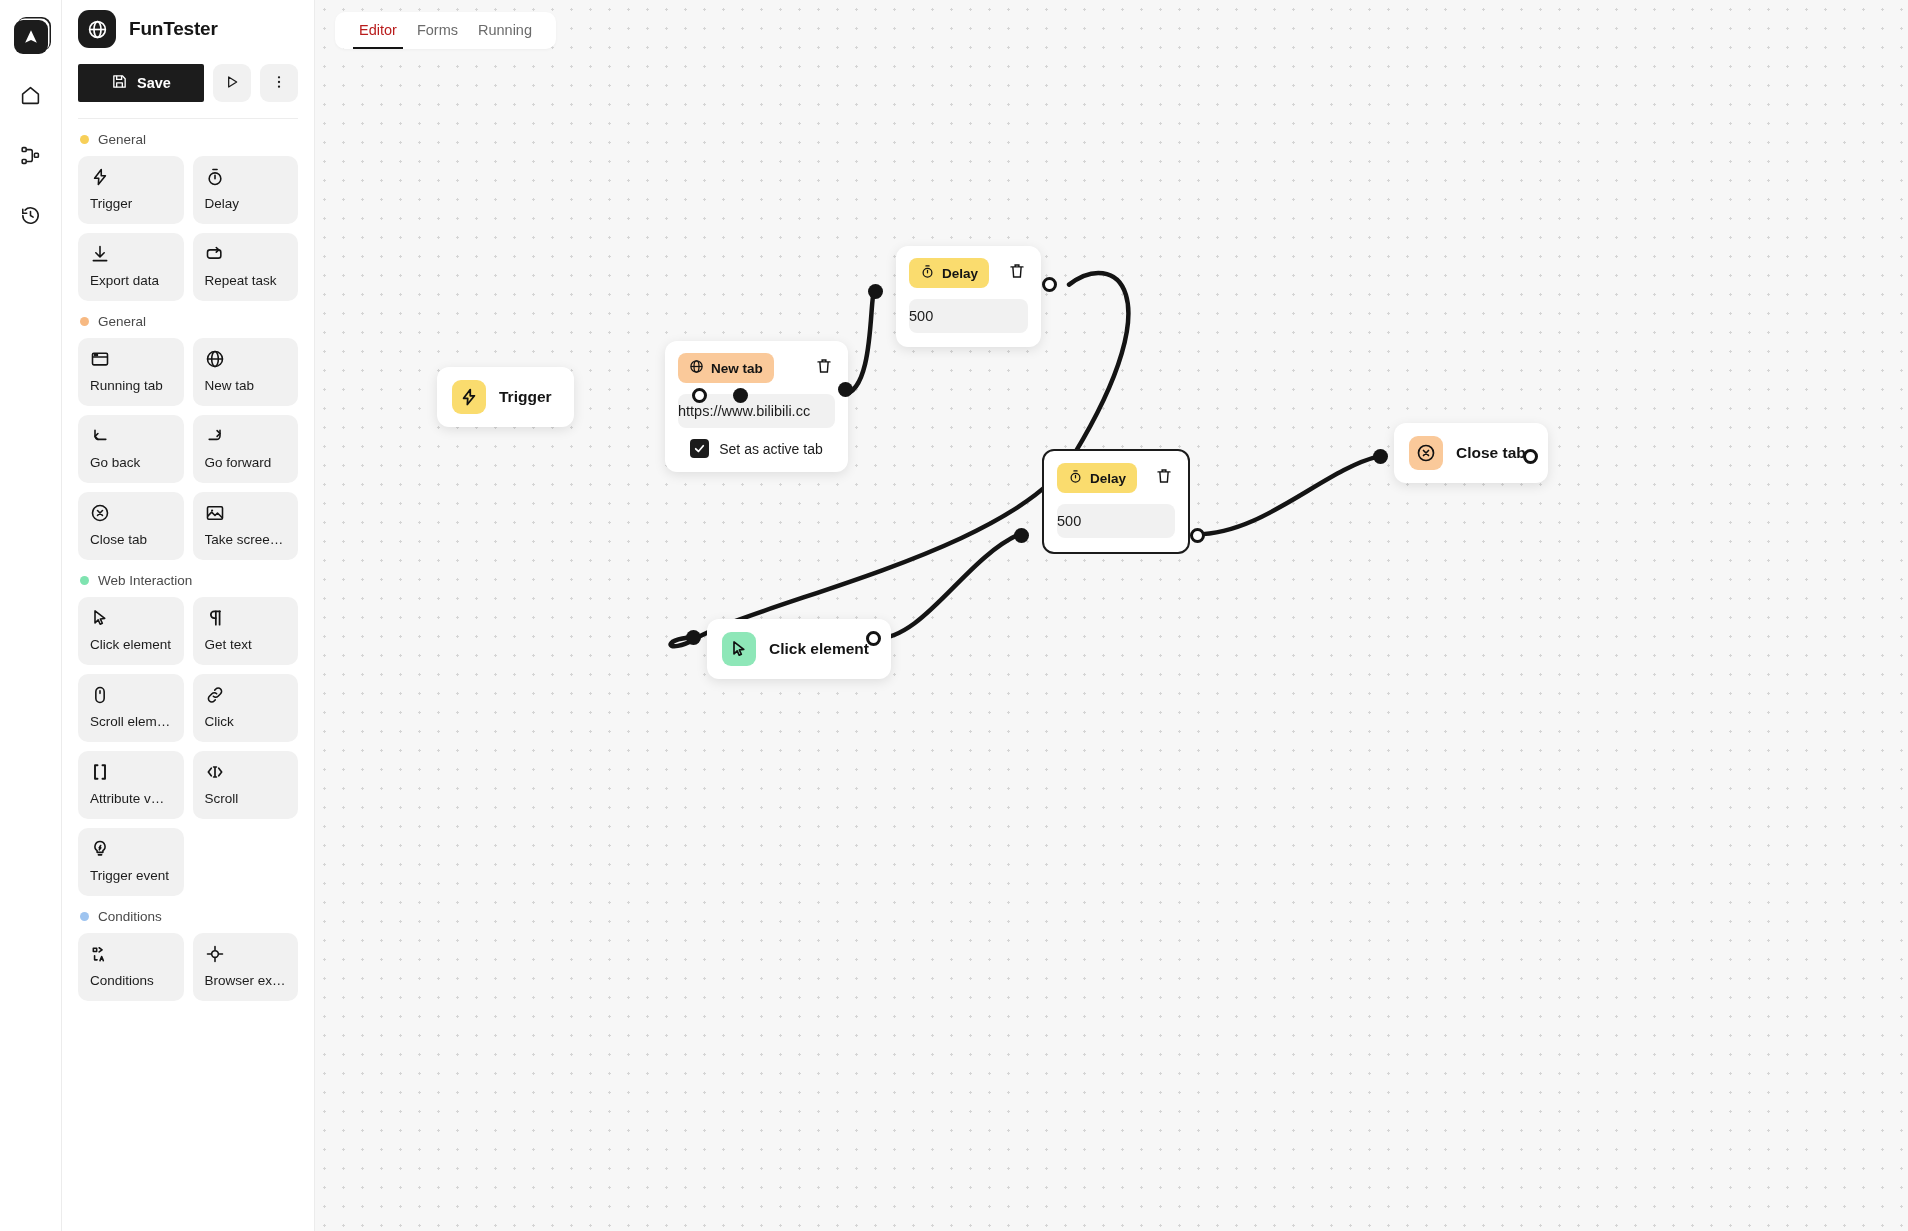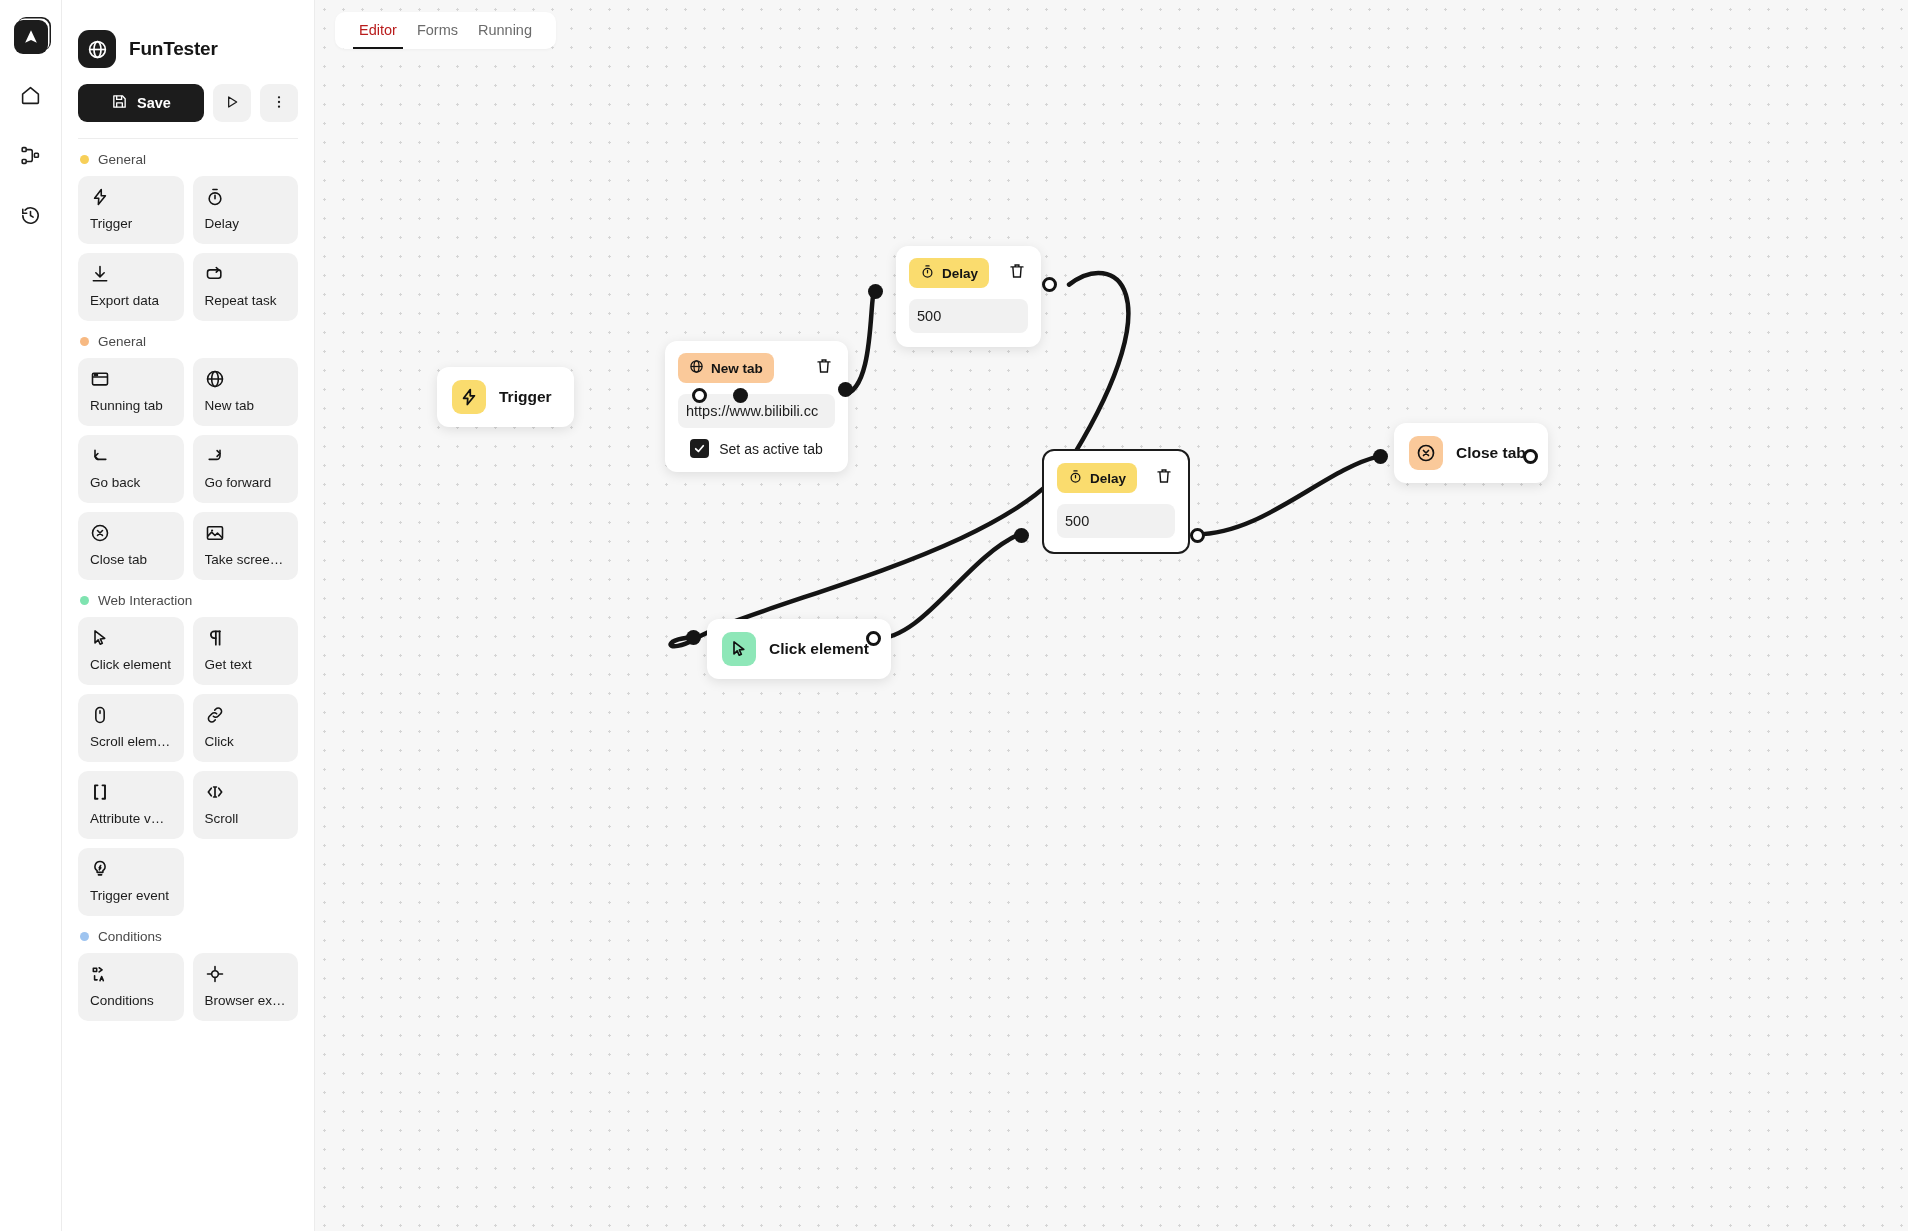--- a/index.html
+++ b/index.html
@@ -28,34 +28,34 @@
   .rail-btn {
     width: 34px; height: 34px; border-radius: 8px;
     display: flex; align-items: center; justify-content: center;
     color: #1c1c1c; cursor: pointer;
   }
 
   
   .panel {
     width: 253px; min-width: 253px; height: 100%;
     background: #ffffff; border-right: 1px solid #ececec;
-    padding: 24px 16px 0 16px;
+    padding: 4px 16px 0 16px;
     overflow: hidden;
   }
   .brand { display: flex; align-items: center; gap: 13px; margin: 6px 0 16px 0; }
   .brand-icon {
     width: 38px; height: 38px; border-radius: 11px;
     background: #1c1c1c; color: #fff;
     display: flex; align-items: center; justify-content: center;
   }
   .brand-name { font-size: 19px; font-weight: 700; color: #151515; letter-spacing: -0.2px; }
 
   .actions { display: flex; align-items: center; gap: 9px; margin-bottom: 16px; }
   .save-btn {
-    flex: 1; height: 38px; border-radius: 9px; border: none;
+    flex: 1; height: 38px; border-radius: 2px; border: none;
     background: #1c1c1c; color: #fff; cursor: pointer;
     display: flex; align-items: center; justify-content: center; gap: 9px;
     font-size: 14.5px; font-weight: 600; font-family: inherit;
   }
   .icon-btn {
     width: 38px; height: 38px; border-radius: 9px; border: none;
     background: #f1f1f1; color: #1c1c1c; cursor: pointer;
     display: flex; align-items: center; justify-content: center;
   }
   .divider { height: 1px; background: #ededed; margin: 0 0 12px 0; }
@@ -121,21 +121,21 @@
   .cfg-node { padding: 12px 13px 14px 13px; }
   .cfg-head { display: flex; align-items: center; justify-content: space-between; gap: 16px; }
   .pill {
     display: inline-flex; align-items: center; gap: 7px;
     border-radius: 8px; padding: 6px 11px;
     font-size: 13.5px; font-weight: 600; color: #141414;
   }
   .trash { color: #141414; cursor: pointer; padding: 2px; }
   .cfg-input {
     margin-top: 11px; background: #f1f1f1; border: none; border-radius: 8px;
-    height: 34px; width: 100%; padding: 0 8px;
+    height: 34px; width: 100%; padding: 0 0;
     font-family: inherit; font-size: 14.5px; color: #1c1c1c;
   }
   .check-row { display: flex; align-items: center; gap: 10px; margin-top: 11px; justify-content: center; }
   .checkbox {
     width: 19px; height: 19px; border-radius: 4px; background: #1c1c1c;
     display: flex; align-items: center; justify-content: center; cursor: pointer;
   }
   .check-lbl { font-size: 14px; color: #1c1c1c; }
 
   .port {

